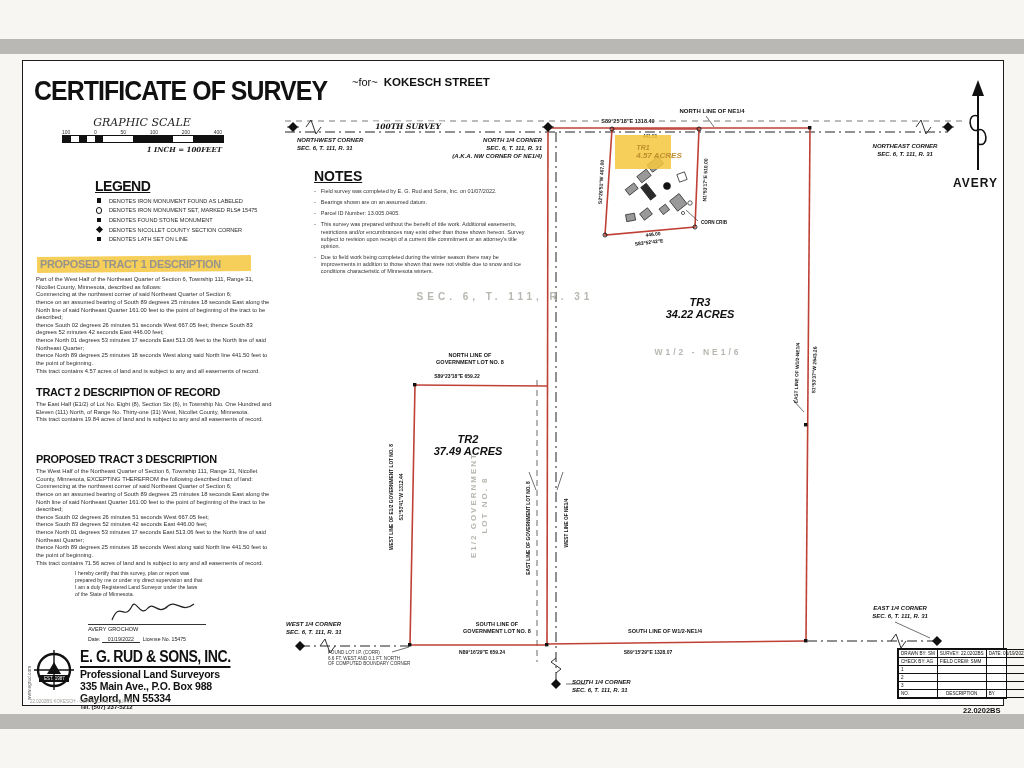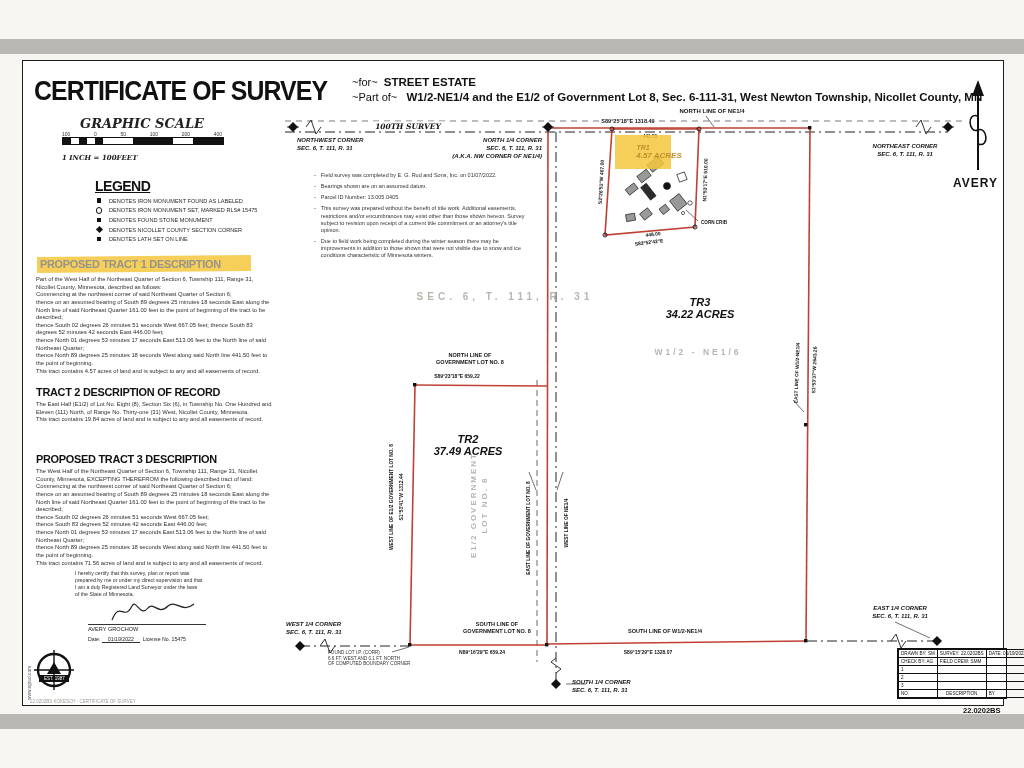--- a/index.html
+++ b/index.html
@@ -7,21 +7,21 @@
   #page{position:relative;width:1024px;height:768px;background:#f7f6f3;overflow:hidden;}
   .band{position:absolute;left:0;width:1024px;height:15px;background:#b9b8b5;}
   #sheet{position:absolute;left:22px;top:60px;width:982px;height:646px;background:#ffffff;border:1.6px solid #1c1c1c;box-sizing:border-box;}
   .abs{position:absolute;}
   .ctr{transform:translate(-50%,-50%);}
   
   .cos-title{font-size:27px;font-weight:bold;letter-spacing:-1px;transform:scaleX(.92);transform-origin:left;color:#111;}
   .hdr-for{font-size:11px;color:#111;}
   .hdr-for b{font-size:11.5px;}
   
-  .gs-title{font-family:"DejaVu Serif",serif;font-style:italic;font-weight:bold;font-size:13px;color:#222;}
+  .gs-title{font-family:"DejaVu Serif",serif;font-style:italic;font-weight:normal;font-size:11px;color:#222;}
   .gs-cap{font-family:"DejaVu Serif",serif;font-style:italic;font-weight:bold;font-size:7px;color:#222;}
   .gs-ticks{display:flex;justify-content:space-between;width:160px;font-size:5px;color:#333;}
   .gs-bar{display:flex;width:160px;height:6px;border:1px solid #111;}
   .gs-bar div{height:100%;}
   .leg-title{font-size:14px;font-weight:bold;letter-spacing:-.5px;text-decoration:underline;color:#111;}
   .leg-row{display:flex;align-items:center;gap:6px;margin-top:3.5px;}
   .leg-row .txt{font-size:5.6px;color:#2a2a2a;white-space:nowrap;}
   .sym{width:8px;display:flex;justify-content:center;}
   .sq-f{width:4.5px;height:4.5px;background:#111;}
   .circ{width:4.5px;height:4.5px;border:1px solid #111;border-radius:50%;}
@@ -156,25 +156,21 @@
   <svg class="abs" style="left:952px;top:78px;" width="52" height="100" viewBox="0 0 52 100">
     <line x1="26" y1="14" x2="26" y2="92" stroke="#111" stroke-width="2"></line>
     <polygon points="26,2 20,18 32,18" fill="#111"></polygon>
     <path d="M26,38 C14,34 17,56 26,52 C35,48 38,70 26,66" stroke="#111" stroke-width="1.6" fill="none"></path>
   </svg>
   <div class="m abs" style="left:953px;top:176px;font-size:12px;letter-spacing:1px;">AVERY</div>
 
   <div class="abs cos-title" style="left:34px;top:76px;">CERTIFICATE OF SURVEY</div>
   <div class="abs hdr-for" style="left:352px;top:76px;">
     <span>~for~</span>&nbsp;
-    <b>STREET ESTATE</b>
-  </div>
-  <div class="abs hdr-for" style="left:352px;top:91px;">
-    <span>~Part of~</span>&nbsp;&nbsp;
-    <b>W1/2-NE1/4 and the E1/2 of Government Lot 8, Sec. 6-111-31, West Newton Township, Nicollet County, MN</b>
+    <b>KOKESCH STREET</b>
   </div>
 
   <div class="abs" style="left:62px;top:116px;width:160px;">
     <div class="gs-title" style="text-align:center;">GRAPHIC SCALE</div>
     <div class="gs-ticks">
       <span>100</span>
       <span>0</span>
       <span>50</span>
       <span>100</span>
       <span>200</span>
@@ -184,21 +180,21 @@
       <div style="width:8px;background:#111;"></div>
         <div style="width:8px;background:#fff;"></div>
       <div style="width:8px;background:#111;"></div>
         <div style="width:8px;background:#fff;"></div>
       <div style="width:8px;background:#111;"></div>
         <div style="width:30px;background:#fff;"></div>
       <div style="width:40px;background:#111;"></div>
         <div style="width:20px;background:#fff;"></div>
       <div style="width:30px;background:#111;"></div>
     </div>
-    <div class="gs-cap" style="text-align:left;margin-top:8px;">1 INCH = 100FEET</div>
+    <div class="gs-cap" style="text-align:right;margin-top:2px;">1 INCH = 100FEET</div>
   </div>
 
   <div class="abs" style="left:95px;top:178px;">
     <div class="leg-title">LEGEND</div>
     <div class="leg-row">
       <span class="sym">
           <span class="sq-f"></span>
         </span>
       <span class="txt">DENOTES IRON MONUMENT FOUND AS LABELED</span>
       </div>
@@ -265,22 +261,30 @@
 
   <svg class="abs" style="left:31px;top:648px;" width="46" height="46" viewBox="0 0 46 46">
     <circle cx="23" cy="22" r="16" fill="none" stroke="#111" stroke-width="2.4"></circle>
     <line x1="23" y1="2" x2="23" y2="42" stroke="#111" stroke-width="1.4"></line>
     <line x1="3" y1="22" x2="43" y2="22" stroke="#111" stroke-width="1.4"></line>
     <path d="M16,26 l7,-12 l7,12 Z" fill="#111"></path>
     <rect x="8" y="27" width="30" height="7" fill="#111"></rect>
   </svg>
   <div class="abs" style="left:42px;top:676px;font-size:4.5px;color:#fff;background:#111;padding:0 2px;">EST. 1987</div>
   <div class="abs vweb" style="left:27px;top:700px;">www.egrud.com</div>
+  <div class="abs" style="left:80px;top:648px;">
+    <div class="firm-name">E. G. RUD &amp; SONS, INC.</div>
+    <div class="firm-line">Professional Land Surveyors</div>
+    <div class="firm-line">335 Main Ave., P.O. Box 988</div>
+    <div class="firm-line">Gaylord, MN 55334</div>
+    <div class="firm-tel">Tel. (507) 237-5212</div>
+  </div>
 
   <div class="abs" style="left:314px;top:168px;width:215px;">
+    <div class="notes-h">NOTES</div>
     <div class="note-row">
         <span class="b">-</span>
         <span class="t">Field survey was completed by E. G. Rud and Sons, Inc. on 01/07/2022.</span>
       </div>
     <div class="note-row">
         <span class="b">-</span>
         <span class="t">Bearings shown are on an assumed datum.</span>
       </div>
     <div class="note-row">
         <span class="b">-</span>

